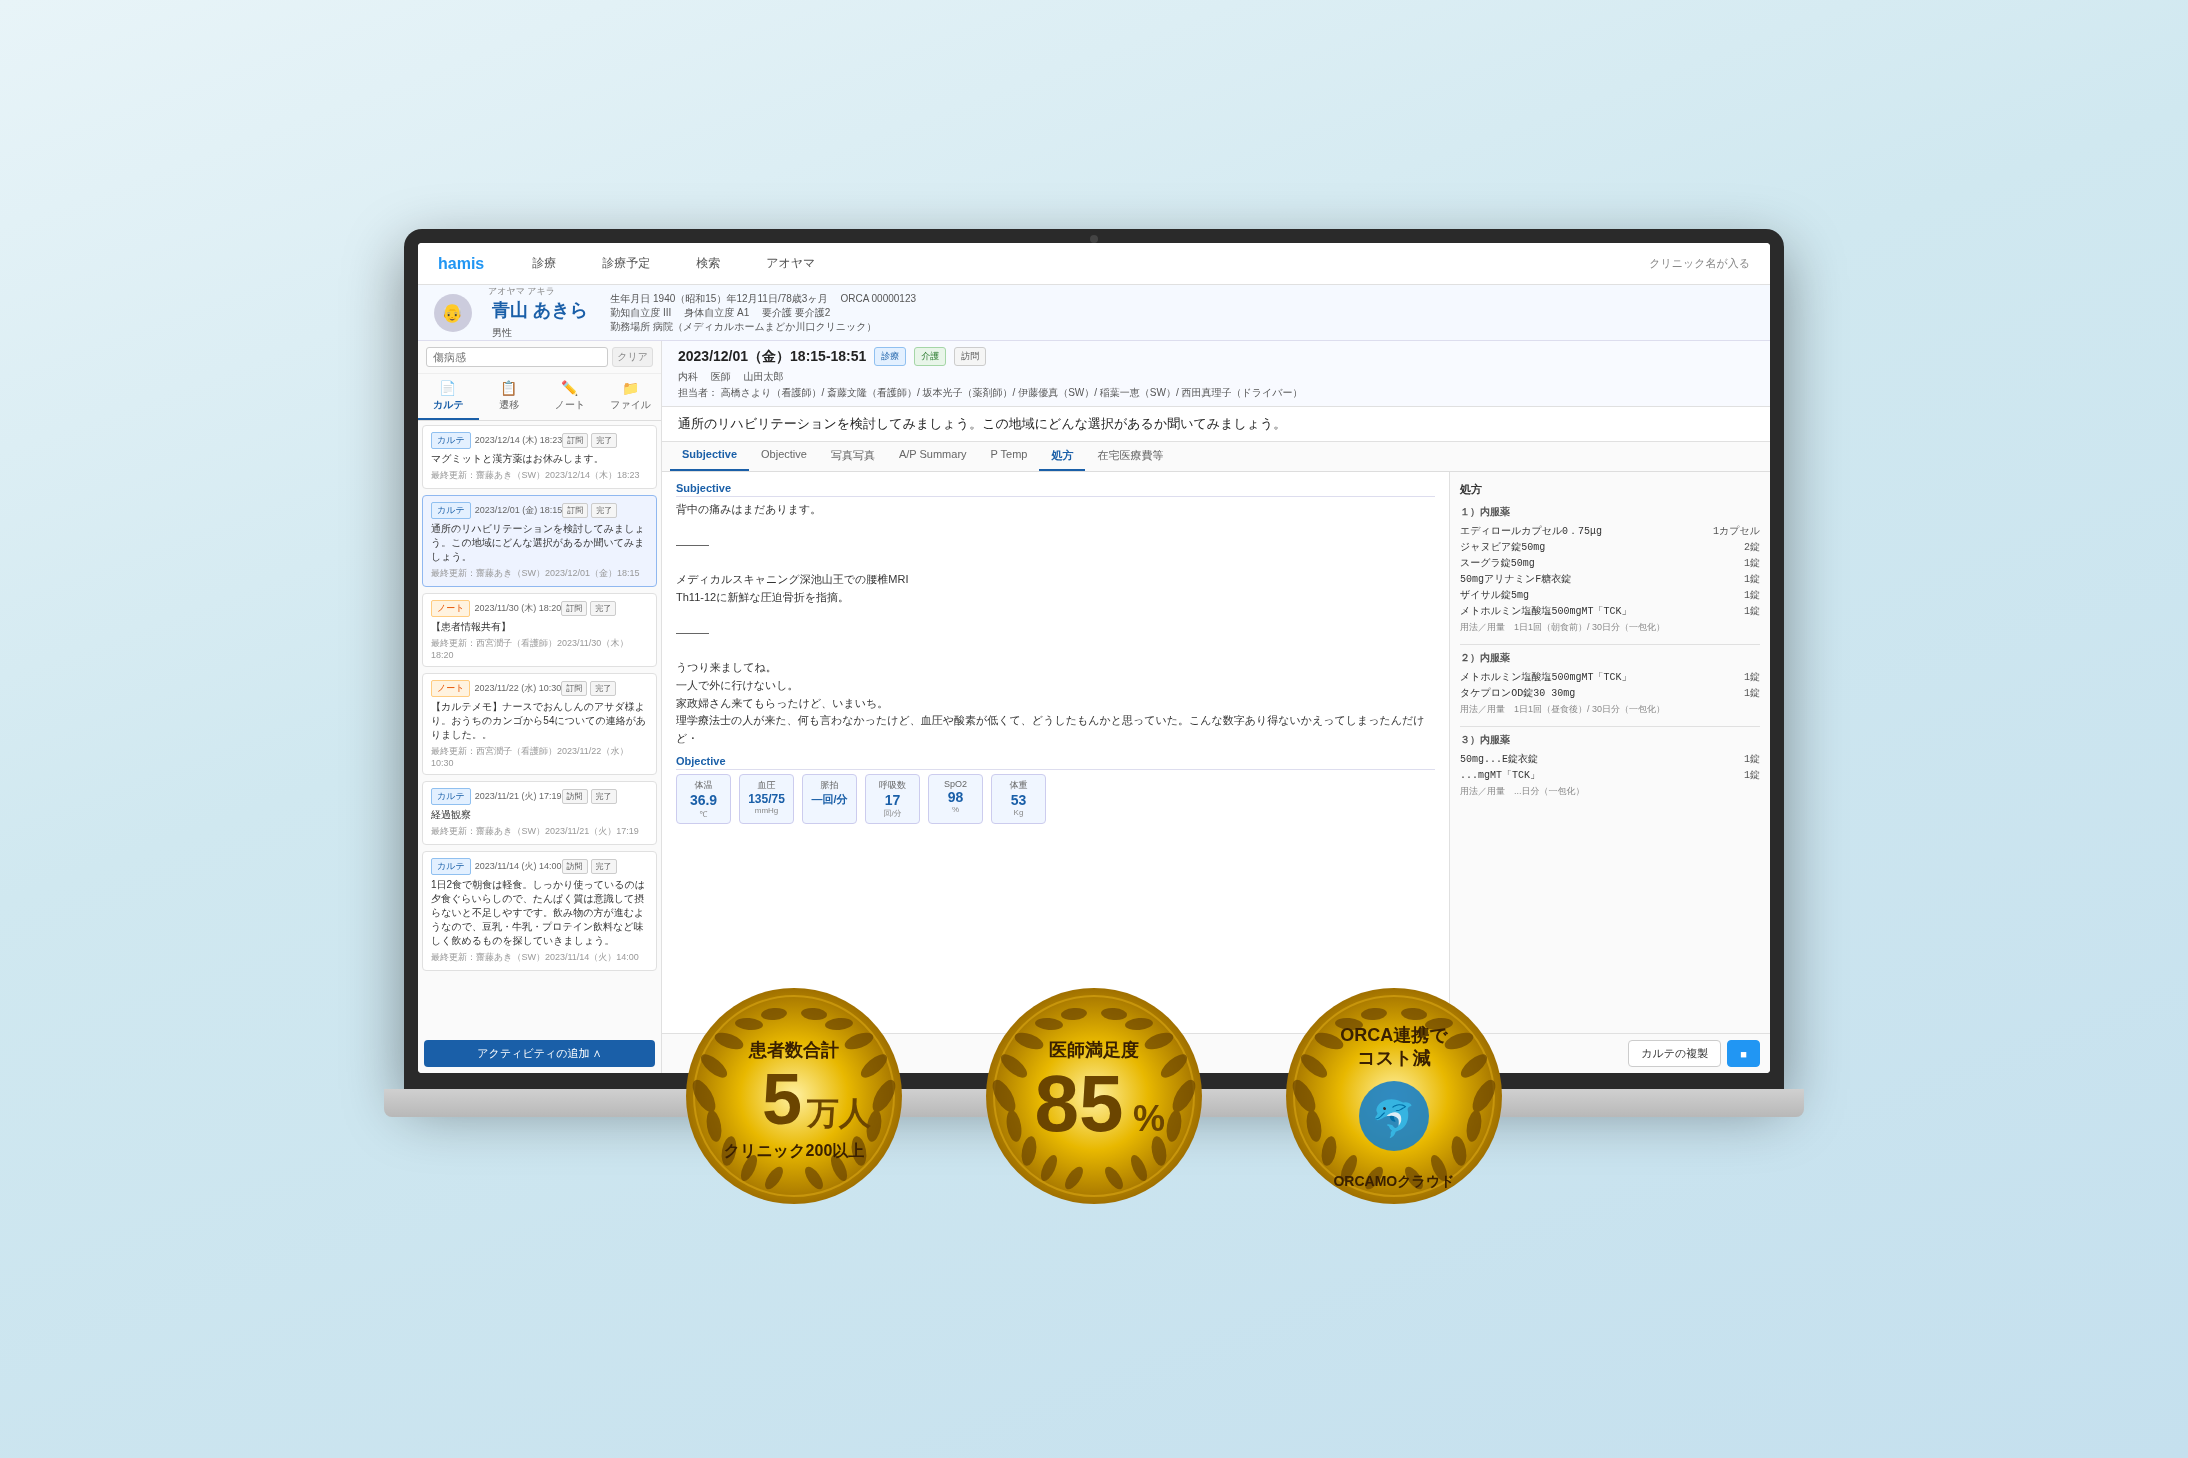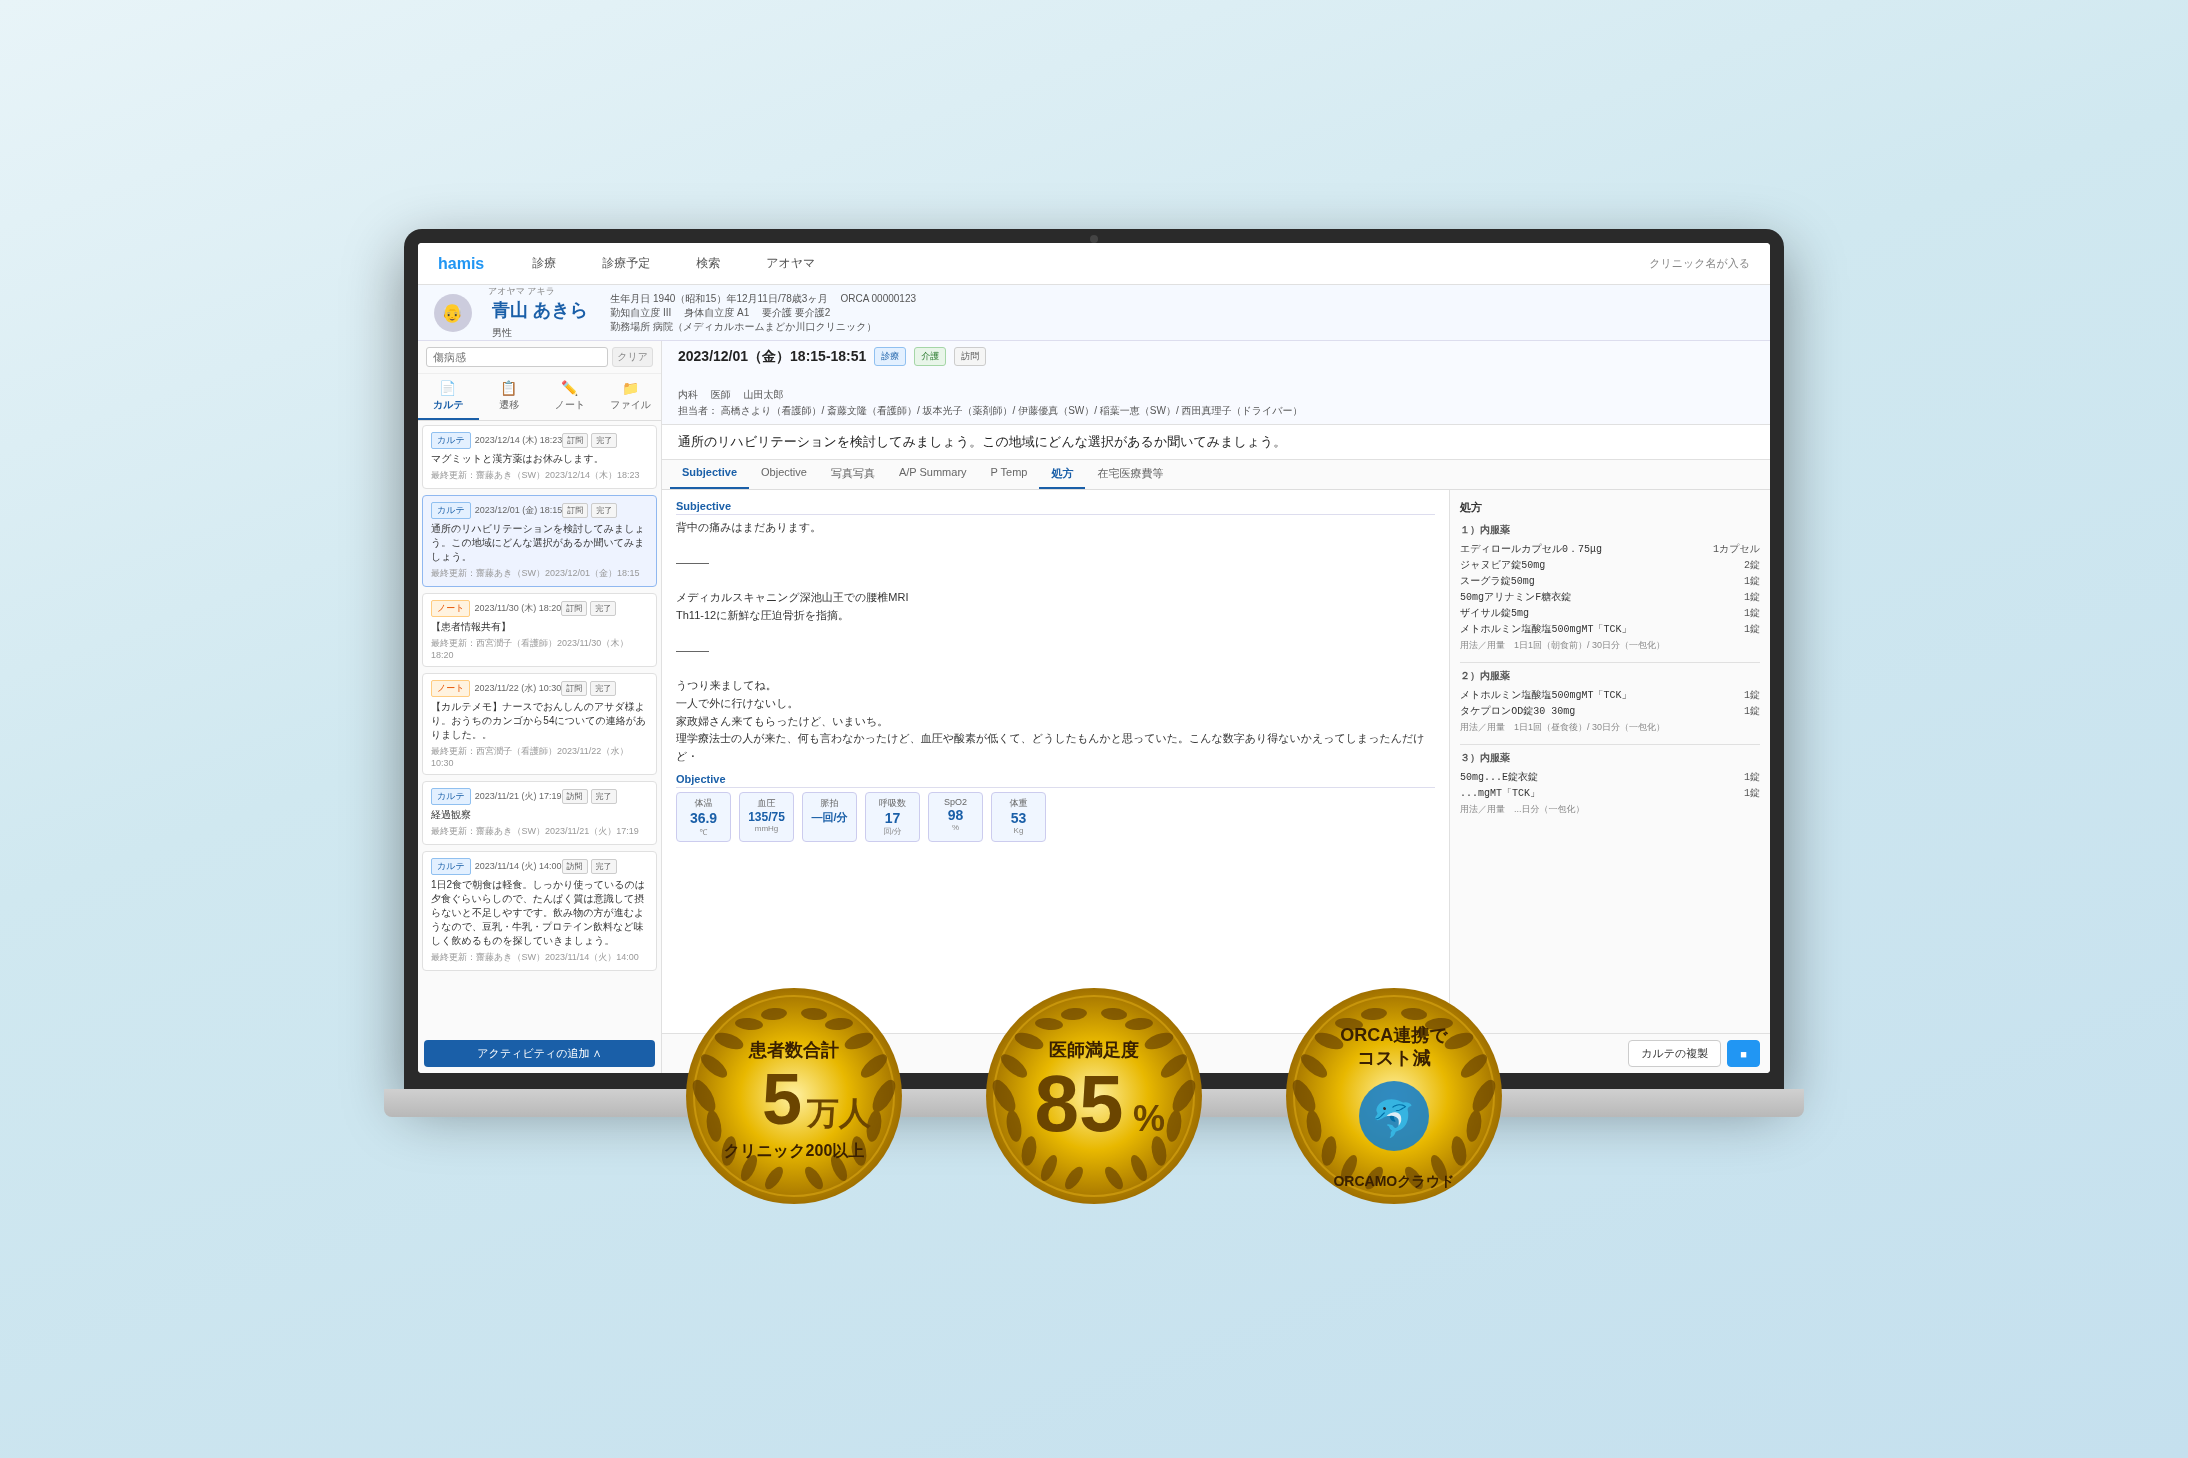--- a/index.html
+++ b/index.html
@@ -271,21 +271,21 @@
     .record-header {
       background: #f8faff;
       border-bottom: 1px solid #e0e0e0;
       padding: 6px 16px;
     }
 
     .record-date-line {
       display: flex;
       align-items: center;
       gap: 8px;
-      margin-bottom: 22px;
+      margin-bottom: 4px;
     }
 
     .record-date-text { font-size: 14px; font-weight: bold; color: #222; }
 
     .status-badge {
       font-size: 9px;
       padding: 2px 6px;
       border-radius: 3px;
     }
     .status-confirmed { background: #e3f0ff; color: #1a5fa8; border: 1px solid #90c0f0; }

